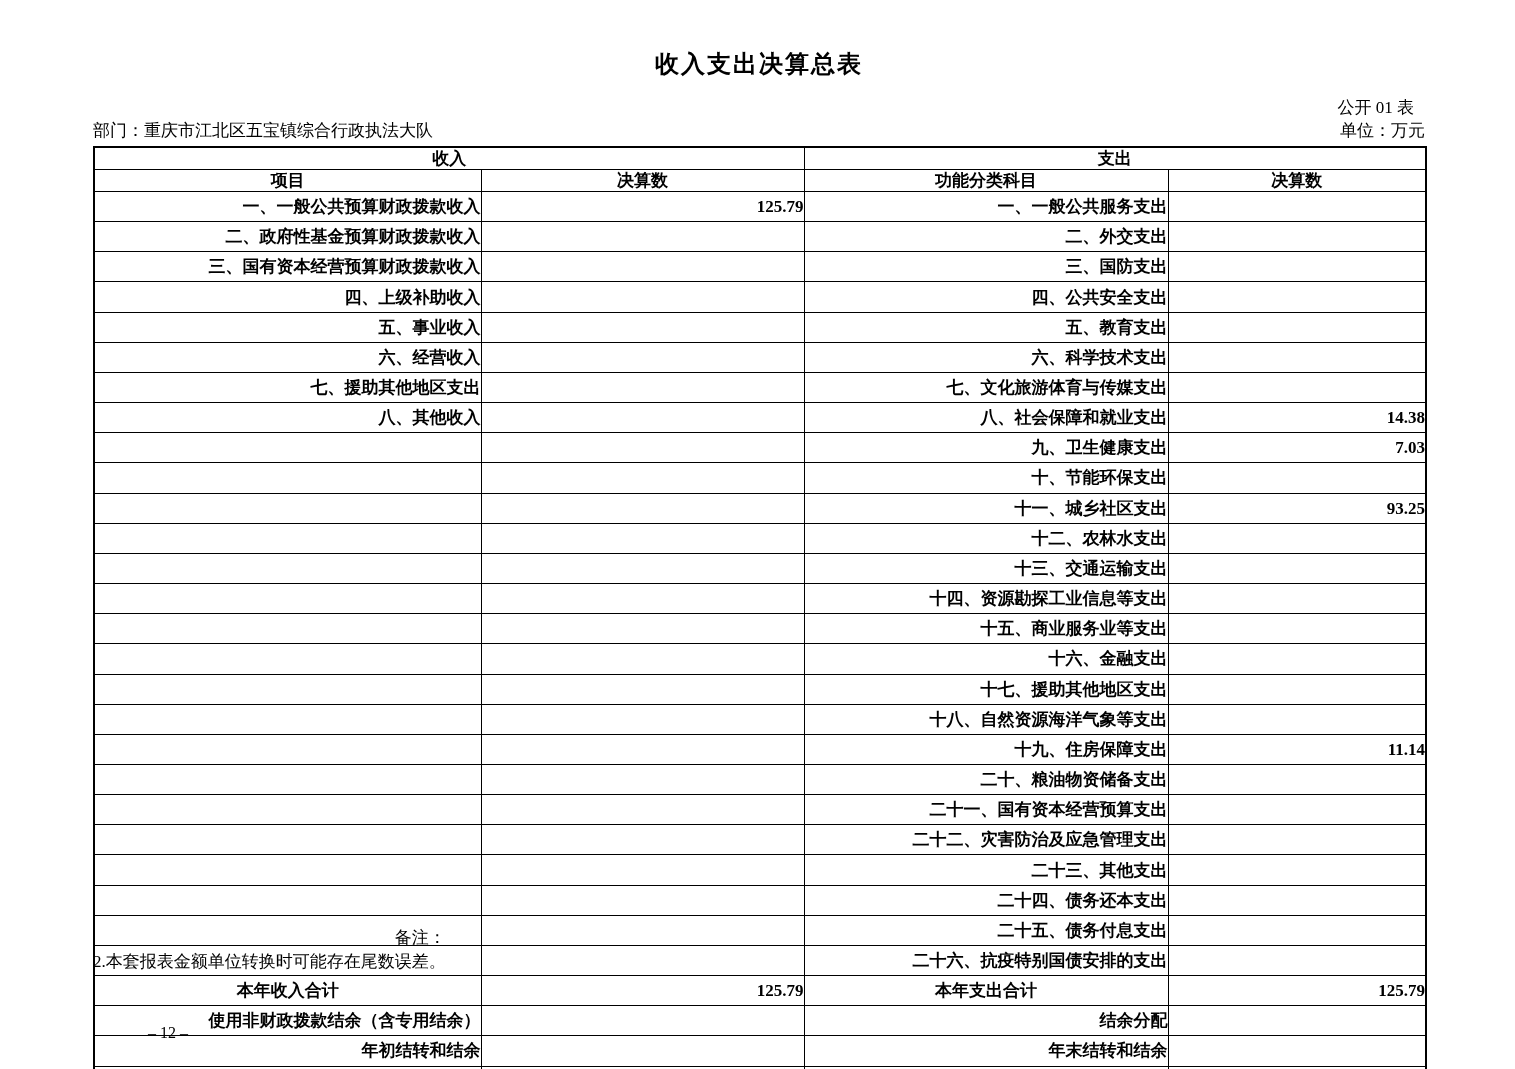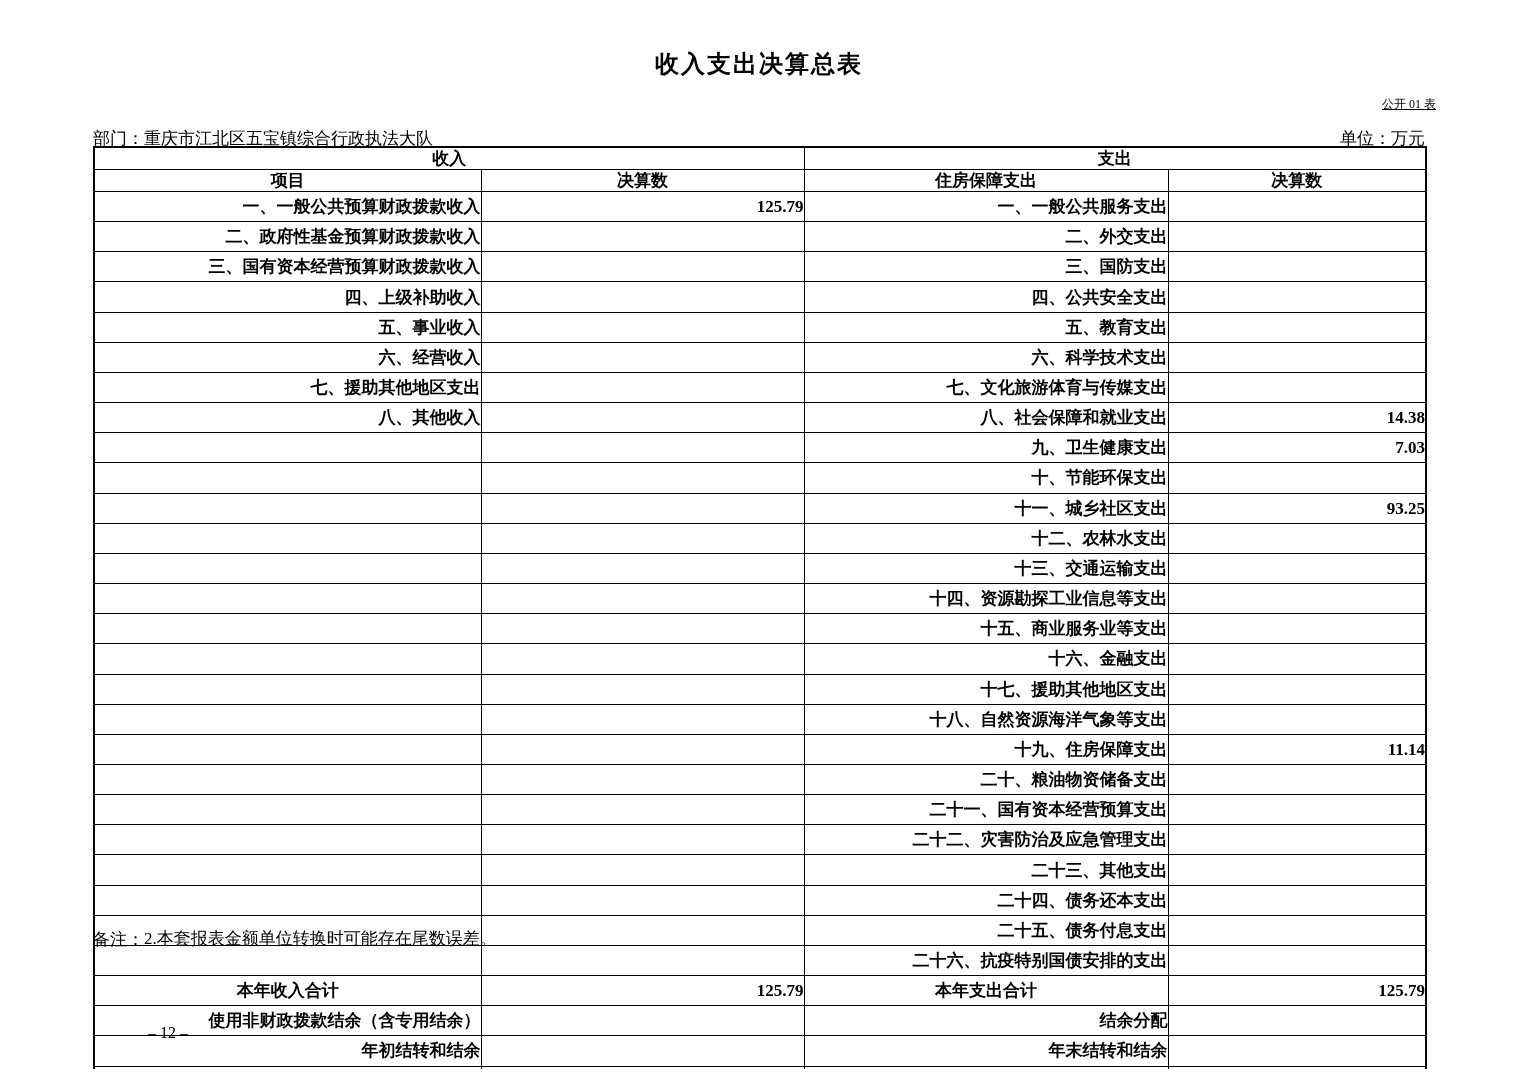--- a/index.html
+++ b/index.html
@@ -6,41 +6,41 @@
   body{
     width:1515px;height:1069px;background:#ffffff;color:#000;
     font-family:"Liberation Serif","DejaVu Serif",serif;
   }
   .page{position:relative;width:1515px;height:1069px;background:#fff;overflow:hidden;}
   .title{
     position:absolute;left:93px;top:48px;width:1332px;text-align:center;
     font-size:24px;font-weight:bold;letter-spacing:2px;
   }
   .table-code{
-    position:absolute;left:104px;top:96px;width:1332px;text-align:right;font-size:12px;text-decoration:underline;
+    position:absolute;left:82px;top:96px;width:1332px;text-align:right;font-size:17px;
   }
   .meta-line{
-    position:absolute;left:93px;top:127px;width:1332px;display:flex;
+    position:absolute;left:93px;top:119px;width:1332px;display:flex;
     justify-content:space-between;font-size:17px;
   }
   table.grid{
     position:absolute;left:93px;top:146px;width:1332px;height:952px;
     border-collapse:collapse;table-layout:fixed;
   }
   table.grid{border:2px solid #000;}
   table.grid th,table.grid td{
     border:1px solid #000;padding:0;height:21px;
     font-size:17px;line-height:21px;white-space:nowrap;overflow:hidden;
   }
   table.grid th{font-weight:bold;text-align:center;}
   td.l{text-align:right;font-weight:bold;padding-left:3px;}
   td.c{text-align:center;font-weight:bold;}
   td.n{text-align:right;font-weight:bold;padding-right:9px;}
   .notes{position:absolute;left:93px;top:926px;font-size:17px;}
-  .notes-row{display:flex;align-items:center;}
+  .notes-row{display:flex;align-items:flex-end;flex-direction:column;}
   .notes-label{flex:0 0 auto;}
   .notes-lines div{line-height:26px;}
   .pagenum{
     position:absolute;left:93px;top:1024px;width:1332px;text-align:left;
     font-size:16px;text-indent:55px;
   }
 </style>
 </head>
 <body>
 
@@ -63,21 +63,21 @@
       <col style="width:258px">
     </colgroup>
     <thead>
       <tr>
         <th colspan="2">收入</th>
         <th colspan="2">支出</th>
       </tr>
       <tr>
         <th>项目</th>
         <th>决算数</th>
-        <th>住房保障支出</th>
+        <th>功能分类科目</th>
         <th>决算数</th>
       </tr>
     </thead>
     <tbody>
         <tr>
           <td class="l">一、一般公共预算财政拨款收入</td>
           <td class="n">125.79</td>
           <td class="l">一、一般公共服务支出</td>
           <td class="n"></td>
         </tr>

